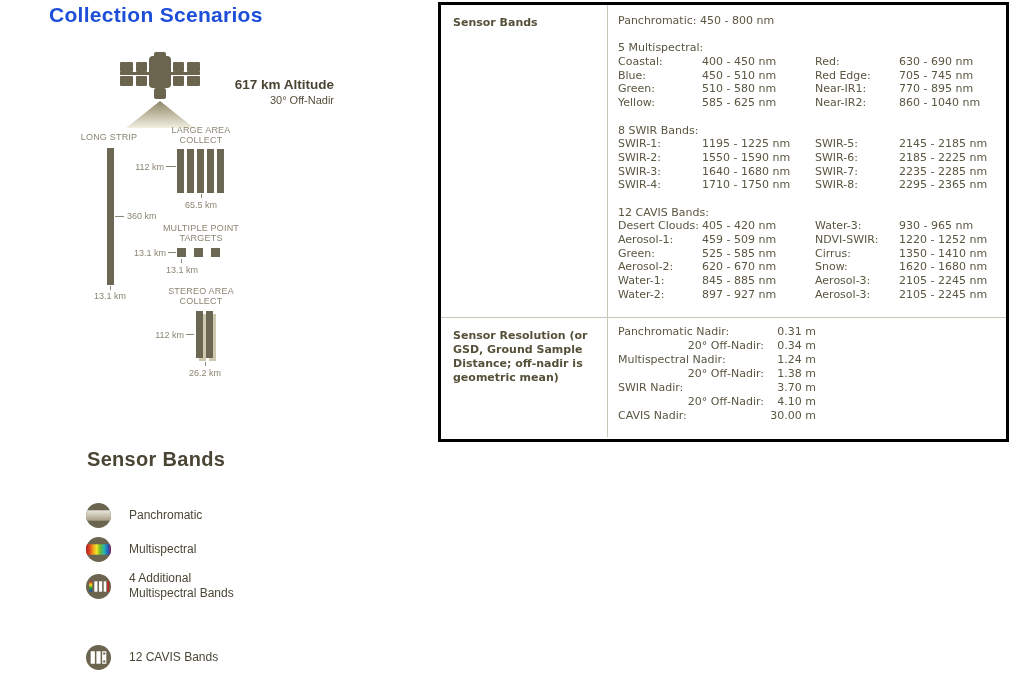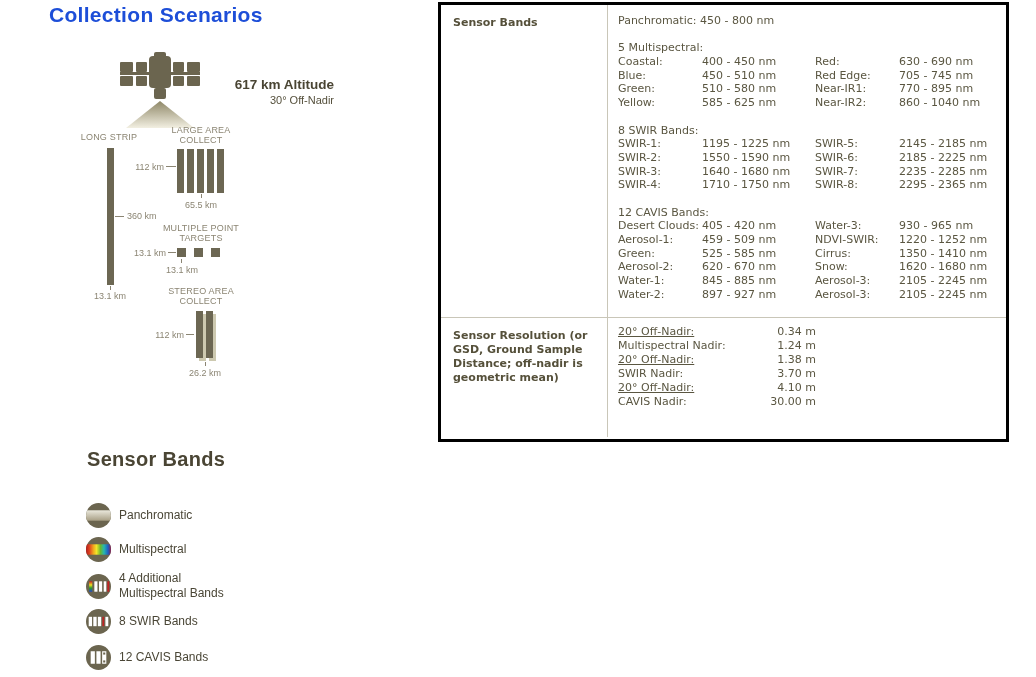--- a/index.html
+++ b/index.html
@@ -21,39 +21,39 @@
   .dim{position:absolute;font-size:9px;color:#8b8573;white-space:nowrap;}
   .dash{position:absolute;height:1px;background:#8b8573;}
   .tickv{position:absolute;width:1px;height:4px;background:#8b8573;}
   .bar{position:absolute;background:#6c6753;}
   .bar-group{position:absolute;display:flex;gap:3px;}
   .bar-group .b{width:7px;background:#6c6753;}
   .sq{position:absolute;width:9px;height:9px;background:#6c6753;}
   .stereo .b{width:7px;background:#6c6753;box-shadow:3px 3px 0 0 #cdc9b0;}
 
   
-  .leg-item{position:absolute;left:86px;display:flex;align-items:center;gap:8px;}
+  .leg-item{position:absolute;left:86px;display:flex;align-items:center;gap:18px;}
   .leg-label{font-size:12px;color:#4a4636;line-height:15px;}
 
   
   .spec-table{position:absolute;left:438px;top:2px;width:571px;height:440px;border:3px solid #000;
               background:#fff;box-sizing:border-box;font-family:"DejaVu Sans",sans-serif;color:#5a5641;}
   .trow{display:flex;}
   .trow1{height:312px;border-bottom:1px solid #c9c6b8;}
   .trow2{height:119px;}
   .tlabel{width:166px;box-sizing:border-box;padding:11px 14px 0 12px;font-size:11px;font-weight:bold;
           color:#55503a;line-height:14px;}
   .tvalues{flex:1;border-left:1px solid #c9c6b8;box-sizing:border-box;padding:9px 0 0 10px;
            font-size:11px;line-height:13.7px;}
   .line{height:13.7px;white-space:nowrap;}
   .pair-row{display:grid;grid-template-columns:84px 113px 84px auto;height:13.7px;white-space:nowrap;}
   .trow2 .tvalues{line-height:14px;padding-top:7px;}
   .res-row{display:grid;grid-template-columns:146px 52px;height:14px;white-space:nowrap;}
   .res-row .val{text-align:right;}
-  .res-row.indent .lab{text-align:left;text-decoration:underline;}
+  .res-row.indent .lab{text-align:right;}
 </style>
 </head>
 <body>
 
 <div class="page">
 
   <div class="h1">Collection Scenarios</div>
 
   <svg class="sat" width="80" height="78" viewBox="0 0 80 78">
     <defs>
@@ -195,38 +195,20 @@
         <rect x="17" y="7" width="2.5" height="10" fill="#ffffff"></rect>
         <rect x="20.5" y="7" width="1.8" height="10" fill="#c22222"></rect>
       </g>
     </svg>
     <span class="leg-label">
       <span>4 Additional</span><br>
       <span>Multispectral Bands</span>
     </span>
   </div>
 
-  <div class="leg-item" style="top:609px;">
-    <svg width="25" height="25" viewBox="0 0 24 24">
-      <defs>
-          <clipPath id="c4">
-            <circle cx="12" cy="12" r="12"></circle>
-          </clipPath>
-        </defs>
-      <circle cx="12" cy="12" r="12" fill="#6b654f"></circle>
-      <g clip-path="url(#c4)">
-        <rect x="2.6" y="7.5" width="3.2" height="9" fill="#ffffff"></rect>
-        <rect x="7" y="7.5" width="3.2" height="9" fill="#ffffff"></rect>
-        <rect x="11.4" y="7.5" width="3.2" height="9" fill="#ffffff"></rect>
-        <rect x="15.8" y="7.5" width="1.6" height="9" fill="#c22222"></rect>
-        <rect x="18.6" y="7.5" width="2.8" height="9" fill="#ffffff"></rect>
-      </g>
-    </svg>
-    <span class="leg-label">8 SWIR Bands</span>
-  </div>
 
   <div class="leg-item" style="top:645px;">
     <svg width="25" height="25" viewBox="0 0 24 24">
       <defs>
           <clipPath id="c5">
             <circle cx="12" cy="12" r="12"></circle>
           </clipPath>
         </defs>
       <circle cx="12" cy="12" r="12" fill="#6b654f"></circle>
       <g clip-path="url(#c5)">
@@ -343,20 +325,24 @@
         </div>
       </div>
     </div>
 
     <div class="trow trow2">
       <div class="tlabel">
         <span>Sensor Resolution</span>
         <span>(or GSD, Ground Sample Distance; off-nadir is geometric mean)</span>
       </div>
       <div class="tvalues">
+        <div class="res-row">
+          <span class="lab">Panchromatic Nadir:</span>
+            <span class="val">0.31 m</span>
+        </div>
         <div class="res-row indent">
           <span class="lab">20° Off-Nadir:</span>
             <span class="val">0.34 m</span>
         </div>
         <div class="res-row">
           <span class="lab">Multispectral Nadir:</span>
             <span class="val">1.24 m</span>
         </div>
         <div class="res-row indent">
           <span class="lab">20° Off-Nadir:</span>

